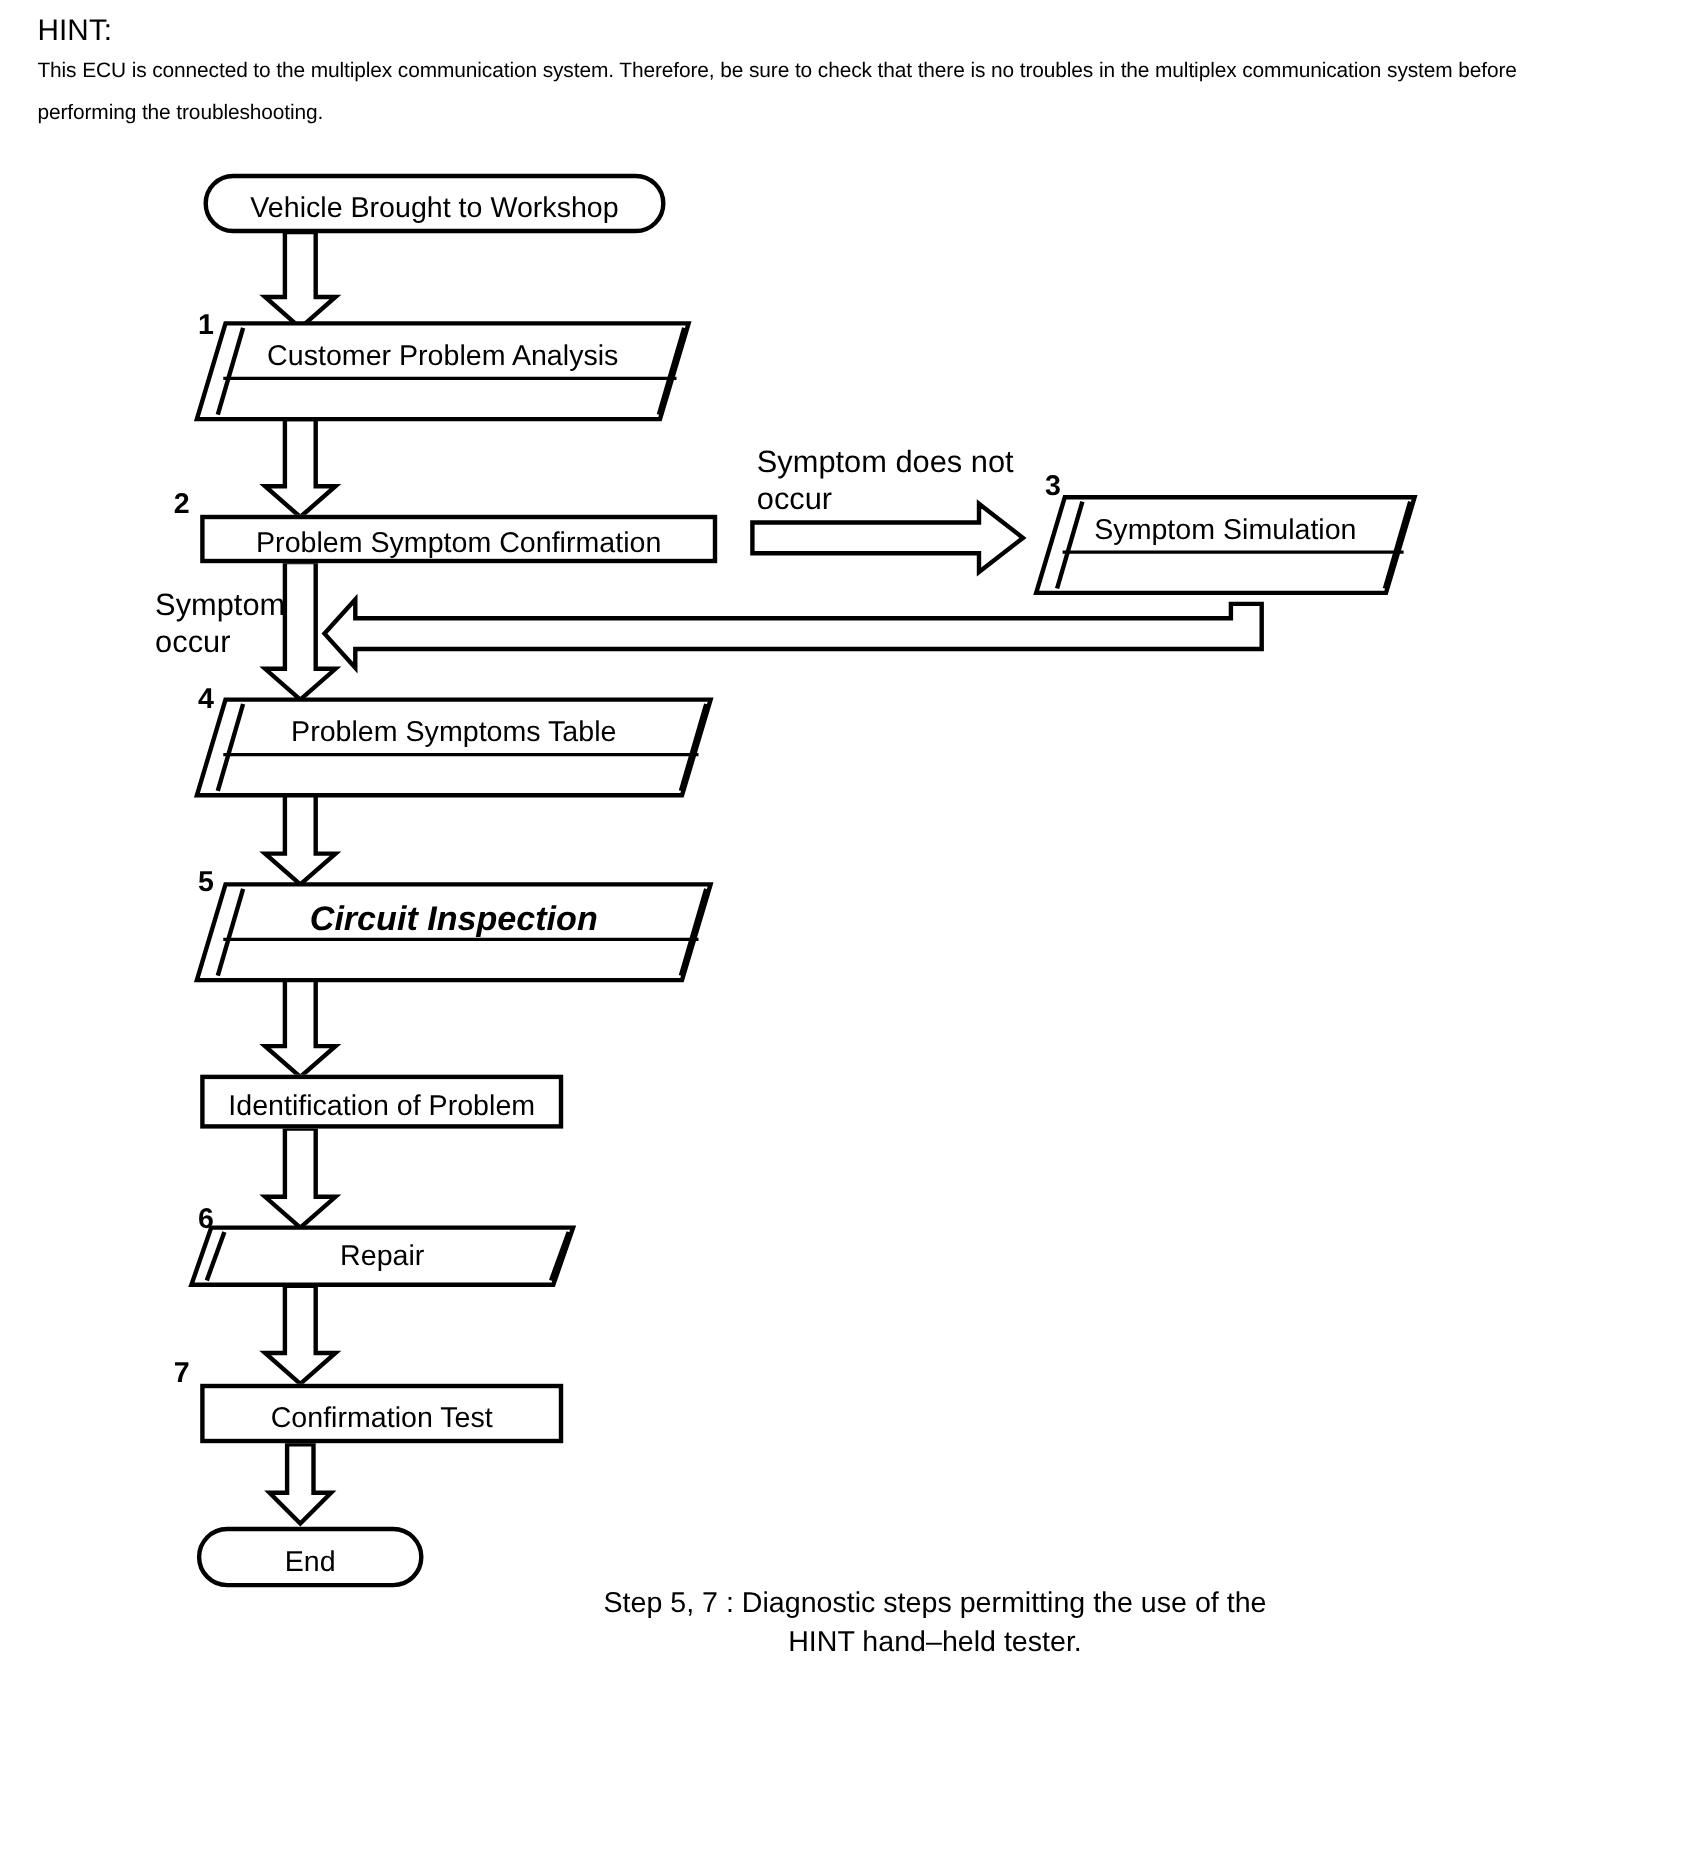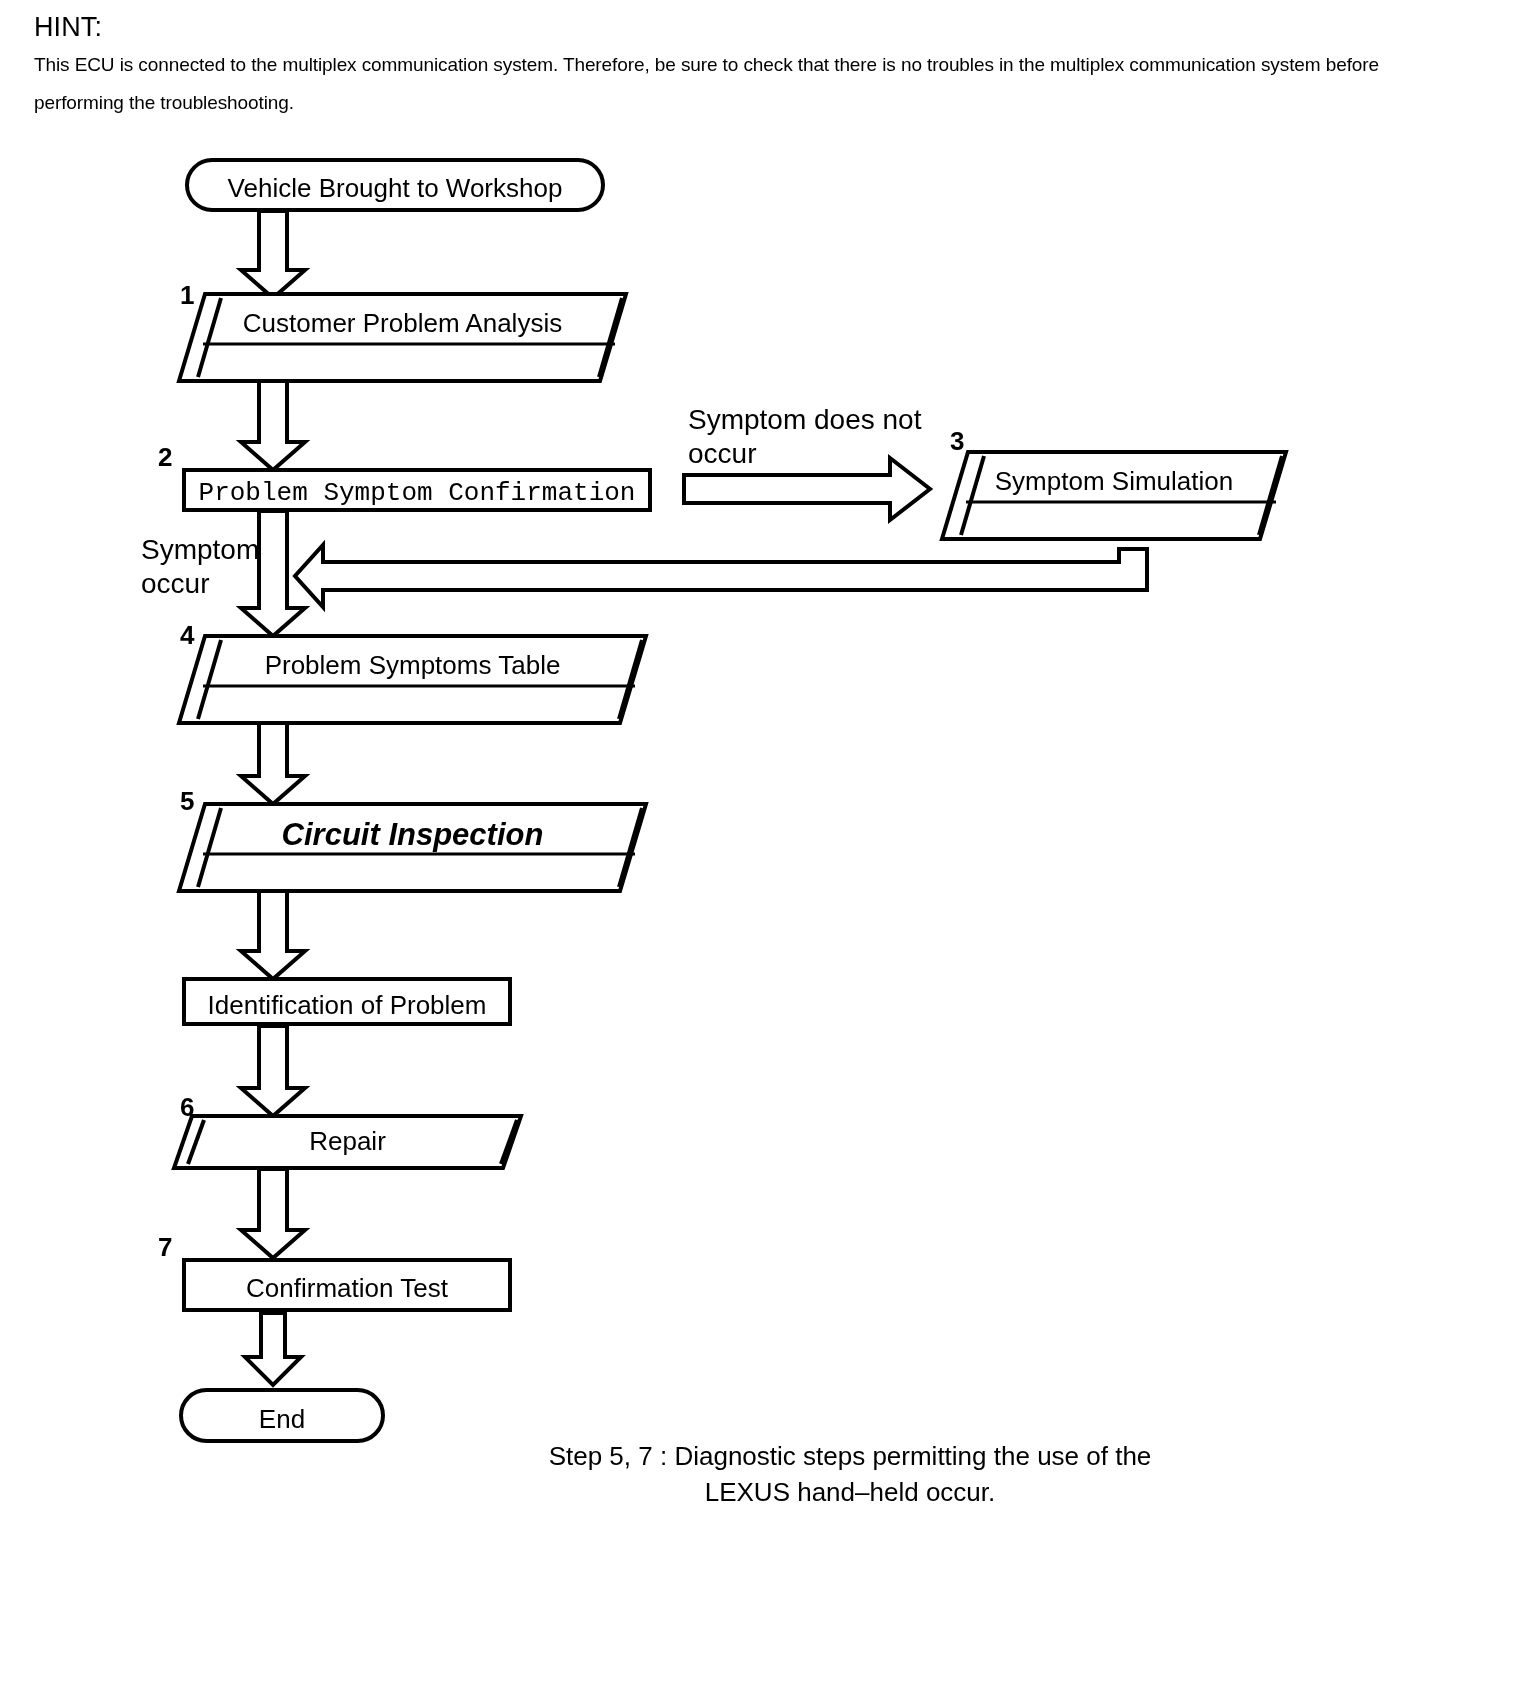--- a/index.html
+++ b/index.html
@@ -143,21 +143,21 @@
         <path d="M30,4 L451,4 L425,91 L4,91 Z"></path>
         <path d="M46,8 L23,87" fill="none"></path>
         <path d="M447,8 L424,87" fill="none"></path>
         <path d="M28,54 L440,54" fill="none" stroke-width="3"></path>
       </g>
     </svg>
     <div class="node-label" style="top:20px;">Customer Problem Analysis</div>
   </div>
   <div class="step-num" style="left:180px; top:282px;">1</div>
 
-  <div class="node rect" style="left:182px; top:468px; width:470px; height:44px;font-family:Liberation Mono, monospace;">
+  <div class="node rect" style="left:182px; top:468px; width:470px; height:44px;">
     <div class="node-label" style="top:8px;">Problem Symptom Confirmation</div>
   </div>
   <div class="step-num" style="left:158px; top:444px;">2</div>
 
   <div class="node" style="left:938px; top:448px; width:352px; height:95px;">
     <svg class="shape" width="352" height="95" viewBox="0 0 352 95" style="left:0;top:0;">
       <g fill="#ffffff" stroke="#000000" stroke-width="4">
         <path d="M30,4 L348,4 L322,91 L4,91 Z"></path>
         <path d="M46,8 L23,87" fill="none"></path>
         <path d="M344,8 L321,87" fill="none"></path>
@@ -220,16 +220,16 @@
   </div>
 
   <div class="edge-label" style="left:688px; top:403px; width:250px;">Symptom does not
 occur</div>
 
   <div class="edge-label" style="left:141px; top:533px; width:150px;">Symptom
 occur</div>
 
   <div id="footer-caption">
     <div>Step 5, 7 : Diagnostic steps permitting the use of the</div>
-    <div>LEXUS hand–held occur.</div>
+    <div>HINT hand–held tester.</div>
   </div>
 
 </div>
 
 </body></html>

